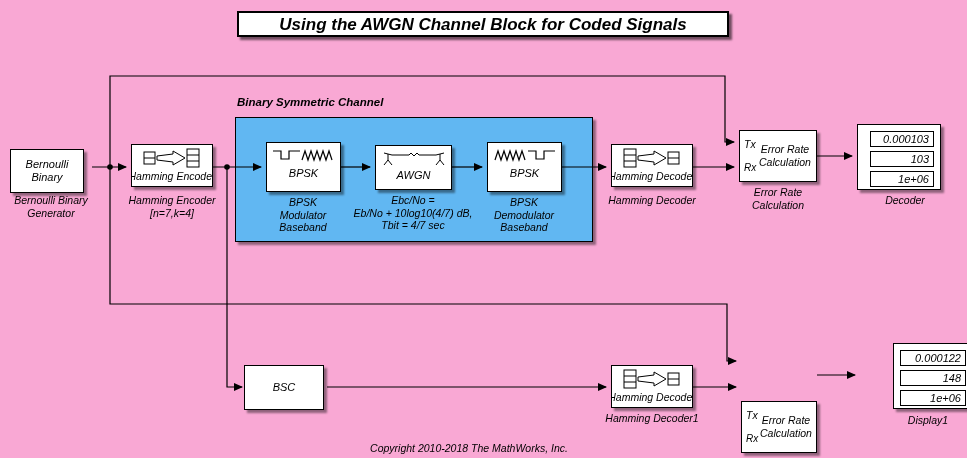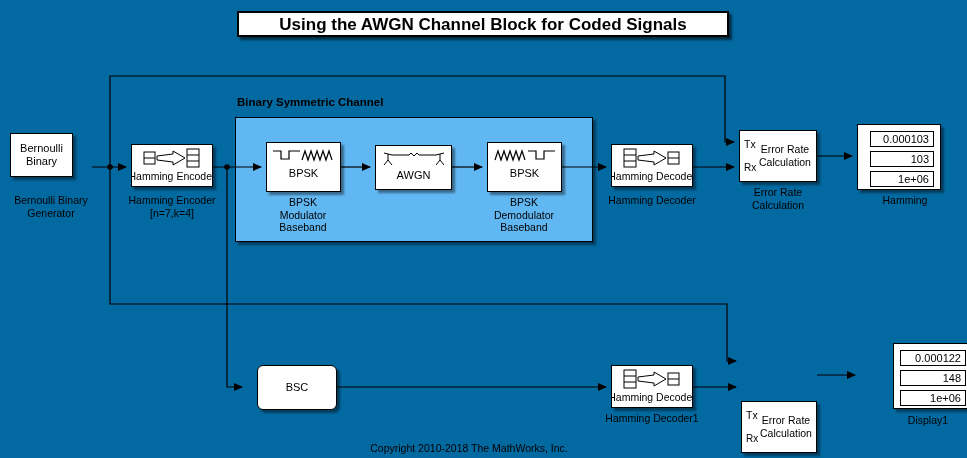--- a/index.html
+++ b/index.html
@@ -1,18 +1,18 @@
 <!DOCTYPE html>
 <html><head>
 <meta charset="utf-8">
 <style>
   html,body{margin:0;padding:0;background:#ffffff;}
   #canvas{
-    position:relative;width:967px;height:458px;background:#0369a1;
-    font-family:"Liberation Sans",sans-serif;color:#000;overflow:hidden;
+    position:relative;width:967px;height:458px;background:#f9a8d4;
+    font-family:"Liberation Sans",sans-serif;color:#000;overflow:hidden;font-style:italic;
   }
   
   .title-box{
     position:absolute;left:237px;top:11px;width:492px;height:26px;
     background:#fff;border:2px solid #000;box-sizing:border-box;
     box-shadow:3px 3px 2px rgba(0,0,0,0.55);
     font-size:17px;font-weight:bold;text-align:center;line-height:23px;
   }
   
   .blk{
@@ -92,21 +92,21 @@
       <path d="M327,387 H606" marker-end="url(#arr)"></path>
       <path d="M693,387 H736" marker-end="url(#arr)"></path>
       <path d="M817,375 H855" marker-end="url(#arr)"></path>
     </g>
     <g fill="#000">
       <circle cx="110" cy="167" r="2.8"></circle>
       <circle cx="227" cy="167" r="2.8"></circle>
     </g>
   </svg>
 
-  <div class="blk" style="left:10px;top:133px;width:63px;height:44px;">
+  <div class="blk" style="left:10px;top:149px;width:74px;height:44px;">
     <div class="btext">Bernoulli
 Binary</div>
   </div>
   <div class="lbl" style="left:51px;top:194px;">Bernoulli Binary
 Generator</div>
 
   <div class="blk" style="left:131px;top:144px;width:82px;height:43px;gap:2px;">
     <svg class="icon" width="58" height="20" viewBox="0 0 58 20">
       <g stroke="#000" stroke-width="1" fill="none">
         <rect x="1" y="4" width="11" height="12"></rect>
@@ -138,20 +138,23 @@
   <div class="blk" style="left:375px;top:145px;width:77px;height:45px;justify-content:flex-start;padding-top:5px;gap:3px;">
     <svg class="icon" width="66" height="15" viewBox="0 0 66 15">
       <g stroke="#000" stroke-width="1" fill="none">
         <path d="M3,2 L11,4 M7,3 V9 M7,9 L3,14 M7,9 L11,14"></path>
         <path d="M63,2 L55,4 M59,3 V9 M59,9 L55,14 M59,9 L63,14"></path>
         <path d="M11,4 H28 l2,-2 l3,3 l3,-3 l2,2 H55"></path>
       </g>
     </svg>
     <div class="btext">AWGN</div>
   </div>
+  <div class="lbl" style="left:413px;top:194px;">Ebc/No =
+Eb/No + 10log10(4/7) dB,
+Tbit = 4/7 sec</div>
 
   <div class="blk" style="left:487px;top:142px;width:75px;height:50px;justify-content:flex-start;padding-top:6px;gap:5px;">
     <svg class="icon" width="64" height="13" viewBox="0 0 64 13">
       <g stroke="#000" stroke-width="1.2" fill="none">
         <path d="M2,11 L5,2 L8,11 L11,2 L14,11 L17,2 L20,11 L23,2 L26,11 L29,2 L32,11"></path>
         <path d="M35,2 h8 v8 h8 v-8 h11"></path>
       </g>
     </svg>
     <div class="btext">BPSK</div>
   </div>
@@ -181,23 +184,23 @@
 Calculation</div>
   </div>
   <div class="lbl" style="left:778px;top:186px;">Error Rate
 Calculation</div>
 
   <div class="blk disp" style="left:857px;top:124px;width:84px;height:66px;padding-left:12px;">
     <div class="row">0.000103</div>
     <div class="row">103</div>
     <div class="row">1e+06</div>
   </div>
-  <div class="lbl" style="left:905px;top:194px;">Hamming</div>
-
-  <div class="blk" style="left:257px;top:365px;width:80px;height:45px;border-radius:6px;">
+  <div class="lbl" style="left:905px;top:194px;">Decoder</div>
+
+  <div class="blk" style="left:244px;top:365px;width:80px;height:45px;">
     <div class="btext">BSC</div>
   </div>
 
   <div class="blk" style="left:611px;top:365px;width:82px;height:43px;gap:2px;">
     <svg class="icon" width="58" height="20" viewBox="0 0 58 20">
       <g stroke="#000" stroke-width="1" fill="none">
         <rect x="1" y="1" width="12" height="18"></rect>
           <line x1="1" y1="7" x2="13" y2="7"></line>
           <line x1="1" y1="13" x2="13" y2="13"></line>
         <polygon points="15,8 31,6 31,3 43,10 31,17 31,14 15,12" fill="#fff"></polygon>

